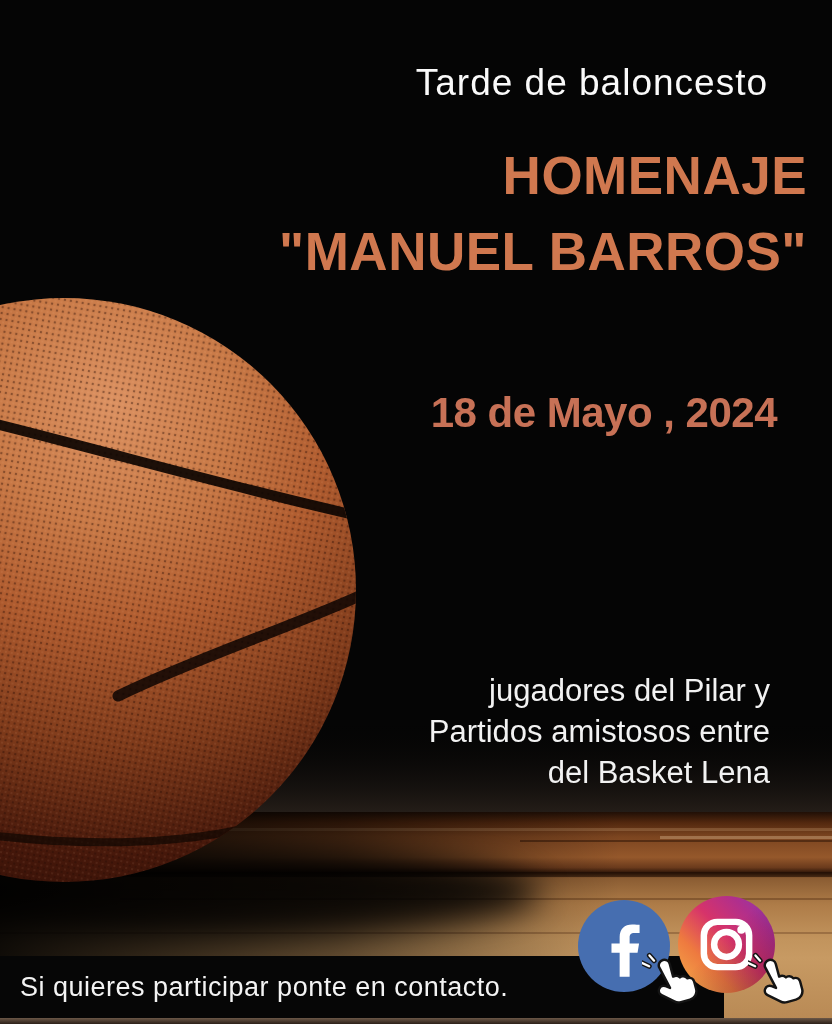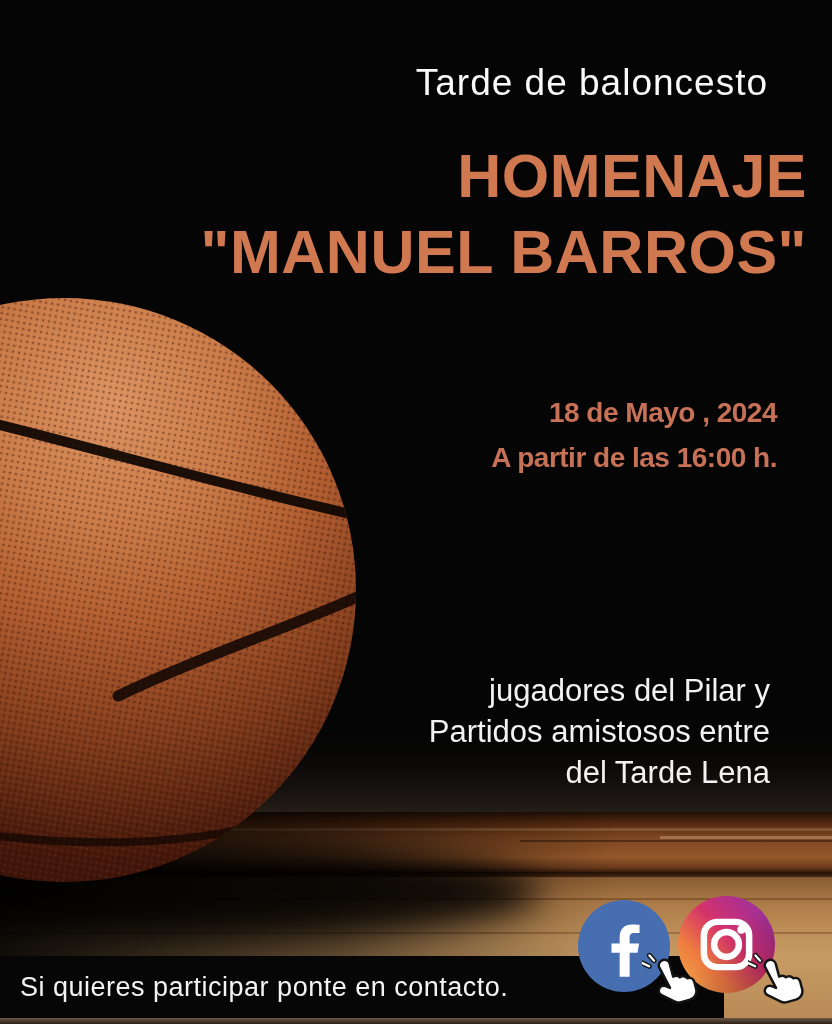--- a/index.html
+++ b/index.html
@@ -8,26 +8,26 @@
     background:#4c1d95;font-family:"Liberation Sans",sans-serif;
   }
   .poster svg.scene{position:absolute;left:0;top:0;z-index:0;display:block;}
   .txt{position:absolute;z-index:4;}
   .subtitle{
     top:62px;right:64px;font-size:37px;font-weight:400;color:#fafafa;
     letter-spacing:1px;text-align:right;
   }
   .title{
     top:138px;right:25px;margin:0;text-align:right;color:#d0784f;
-    font-size:61px;font-weight:700;line-height:76px;letter-spacing:0.5px;
+    font-size:53px;font-weight:700;line-height:76px;letter-spacing:0.5px;
   }
   .title .line{display:block;}
   .event{
     top:390px;right:55px;text-align:right;color:#c77156;
-    font-size:28px;font-weight:700;line-height:45px;letter-spacing:-0.5px;
+    font-size:42px;font-weight:700;line-height:45px;letter-spacing:-0.5px;
   }
   .desc{
     top:670px;right:62px;text-align:right;color:#f2f2f2;
     font-size:31px;font-weight:400;line-height:41px;
   }
   .footer-bar{
     position:absolute;left:0;top:956px;width:724px;height:62px;
     background:#060606;z-index:2;display:flex;align-items:center;
   }
   .footer-bar span{
@@ -120,27 +120,26 @@
 
   <div class="txt subtitle">Tarde de baloncesto</div>
 
   <h1 class="txt title">
     <span class="line">HOMENAJE</span>
     <span class="line">"MANUEL BARROS"</span>
   </h1>
 
   <div class="txt event">
     <div>18 de Mayo , 2024</div>
-    <div>A partir de las 16:00 h.</div>
   </div>
 
   <div class="txt desc">
     <div>jugadores del Pilar y</div>
     <div>Partidos amistosos entre</div>
-    <div>del Tarde Lena</div>
+    <div>del Basket Lena</div>
   </div>
 
   <div class="icon icon-fb">
     <svg viewBox="0 0 36 36">
       <circle cx="18" cy="18" r="18" fill="#466eb0"></circle>
       <path fill="#fff" d="M20.2 30 V20.6 h3.1 l0.6 -3.6 h-3.7 v-2.3 c0-1.05 0.35-1.75 1.9-1.75 h2 V9.7 c-0.35-0.05-1.55-0.15-2.95-0.15 c-2.9 0-4.85 1.75-4.85 4.9 v2.55 h-3.2 v3.6 h3.2 V30 z"></path>
     </svg>
   </div>
 
   <div class="icon icon-ig">

